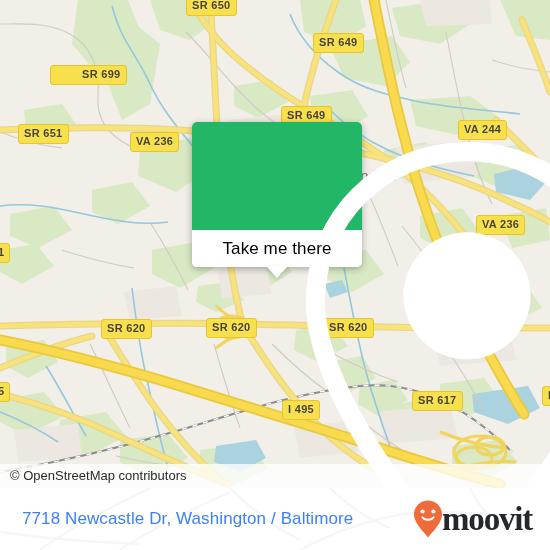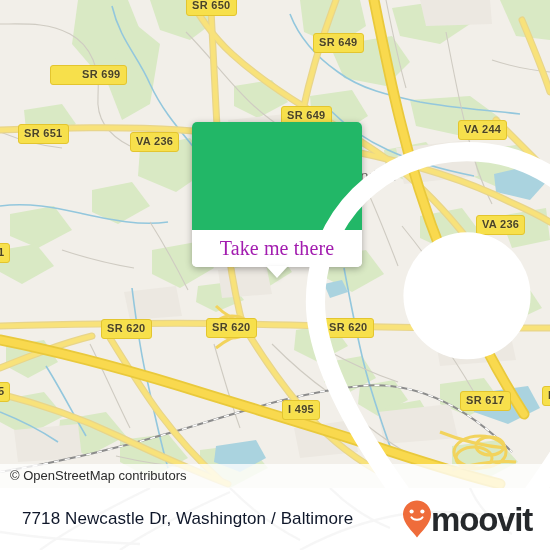--- a/index.html
+++ b/index.html
@@ -101,23 +101,23 @@
   #popup-footer {
     position: relative;
     height: 37px;
     background: #ffffff;
     border-radius: 0 0 5px 5px;
     display: flex;
     align-items: center;
     justify-content: center;
   }
   #popup-cta-label {
-    font-family: Liberation Serif, serif;
-    font-size: 20px;
-    color: #a21caf;
+    font-family: Liberation Sans, sans-serif;
+    font-size: 17px;
+    color: #000000;
     letter-spacing: .1px;
     white-space: nowrap;
   }
   #popup-tail {
     position: absolute;
     left: 50%;
     bottom: -11px;
     margin-left: -11px;
     width: 0;
     height: 0;
@@ -147,32 +147,32 @@
     left: 0; top: 0;
     width: 550px;
     height: 62px;
     opacity: .5;
     pointer-events: none;
   }
   #address-text {
     position: relative;
     font-family: "Liberation Sans", sans-serif;
     font-size: 17px;
-    color: #0f172a;
+    color: #3b82f6;
     white-space: nowrap;
     letter-spacing: .1px;
   }
   #moovit-logo {
     position: relative;
     display: flex;
     align-items: center;
     gap: 1px;
   }
   #moovit-wordmark {
-    font-family: Liberation Sans, sans-serif;
+    font-family: Liberation Serif, serif;
     font-size: 33px;
     font-weight: bold;
     color: #25282b;
     letter-spacing: -1.2px;
     line-height: 1;
     margin-left: -2px;
   }
 </style>
 </head>
 <body>
@@ -347,21 +347,21 @@
     <div class="shield" style="left:281px;top:106px;">SR 649</div>
     <div class="shield" style="left:18px;top:124px;">SR 651</div>
     <div class="shield" style="left:130px;top:132px;">VA 236</div>
     <div class="shield" style="left:458px;top:120px;">VA 244</div>
     <div class="shield" style="left:476px;top:215px;">VA 236</div>
     <div class="shield" style="left:101px;top:319px;">SR 620</div>
     <div class="shield" style="left:206px;top:318px;">SR 620</div>
     <div class="shield" style="left:323px;top:318px;">SR 620</div>
     <div class="shield" style="left:430px;top:317px;">SR 620</div>
     <div class="shield" style="left:282px;top:400px;">I 495</div>
-    <div class="shield" style="left:412px;top:391px;margin-left:48px;">SR 617</div>
+    <div class="shield" style="left:412px;top:391px;">SR 617</div>
     <div class="shield" style="left:-8px;top:243px;">1</div>
     <div class="shield" style="left:-8px;top:382px;">5</div>
     <div class="shield" style="left:542px;top:386px;">I</div>
 
     <div class="place-label" style="left:352px;top:167px;">andale</div>
 
     <div id="popup-card">
       <div id="popup-green">
         <svg width="54" height="66" viewBox="0 0 54 66">
           <path d="M27 4 C15.5 4 6.5 13 6.5 24.3 C6.5 36 19 52 27 62 C35 52 47.5 36 47.5 24.3 C47.5 13 38.5 4 27 4 Z" fill="none" stroke="#ffffff" stroke-width="2.6" stroke-linejoin="round"></path>

